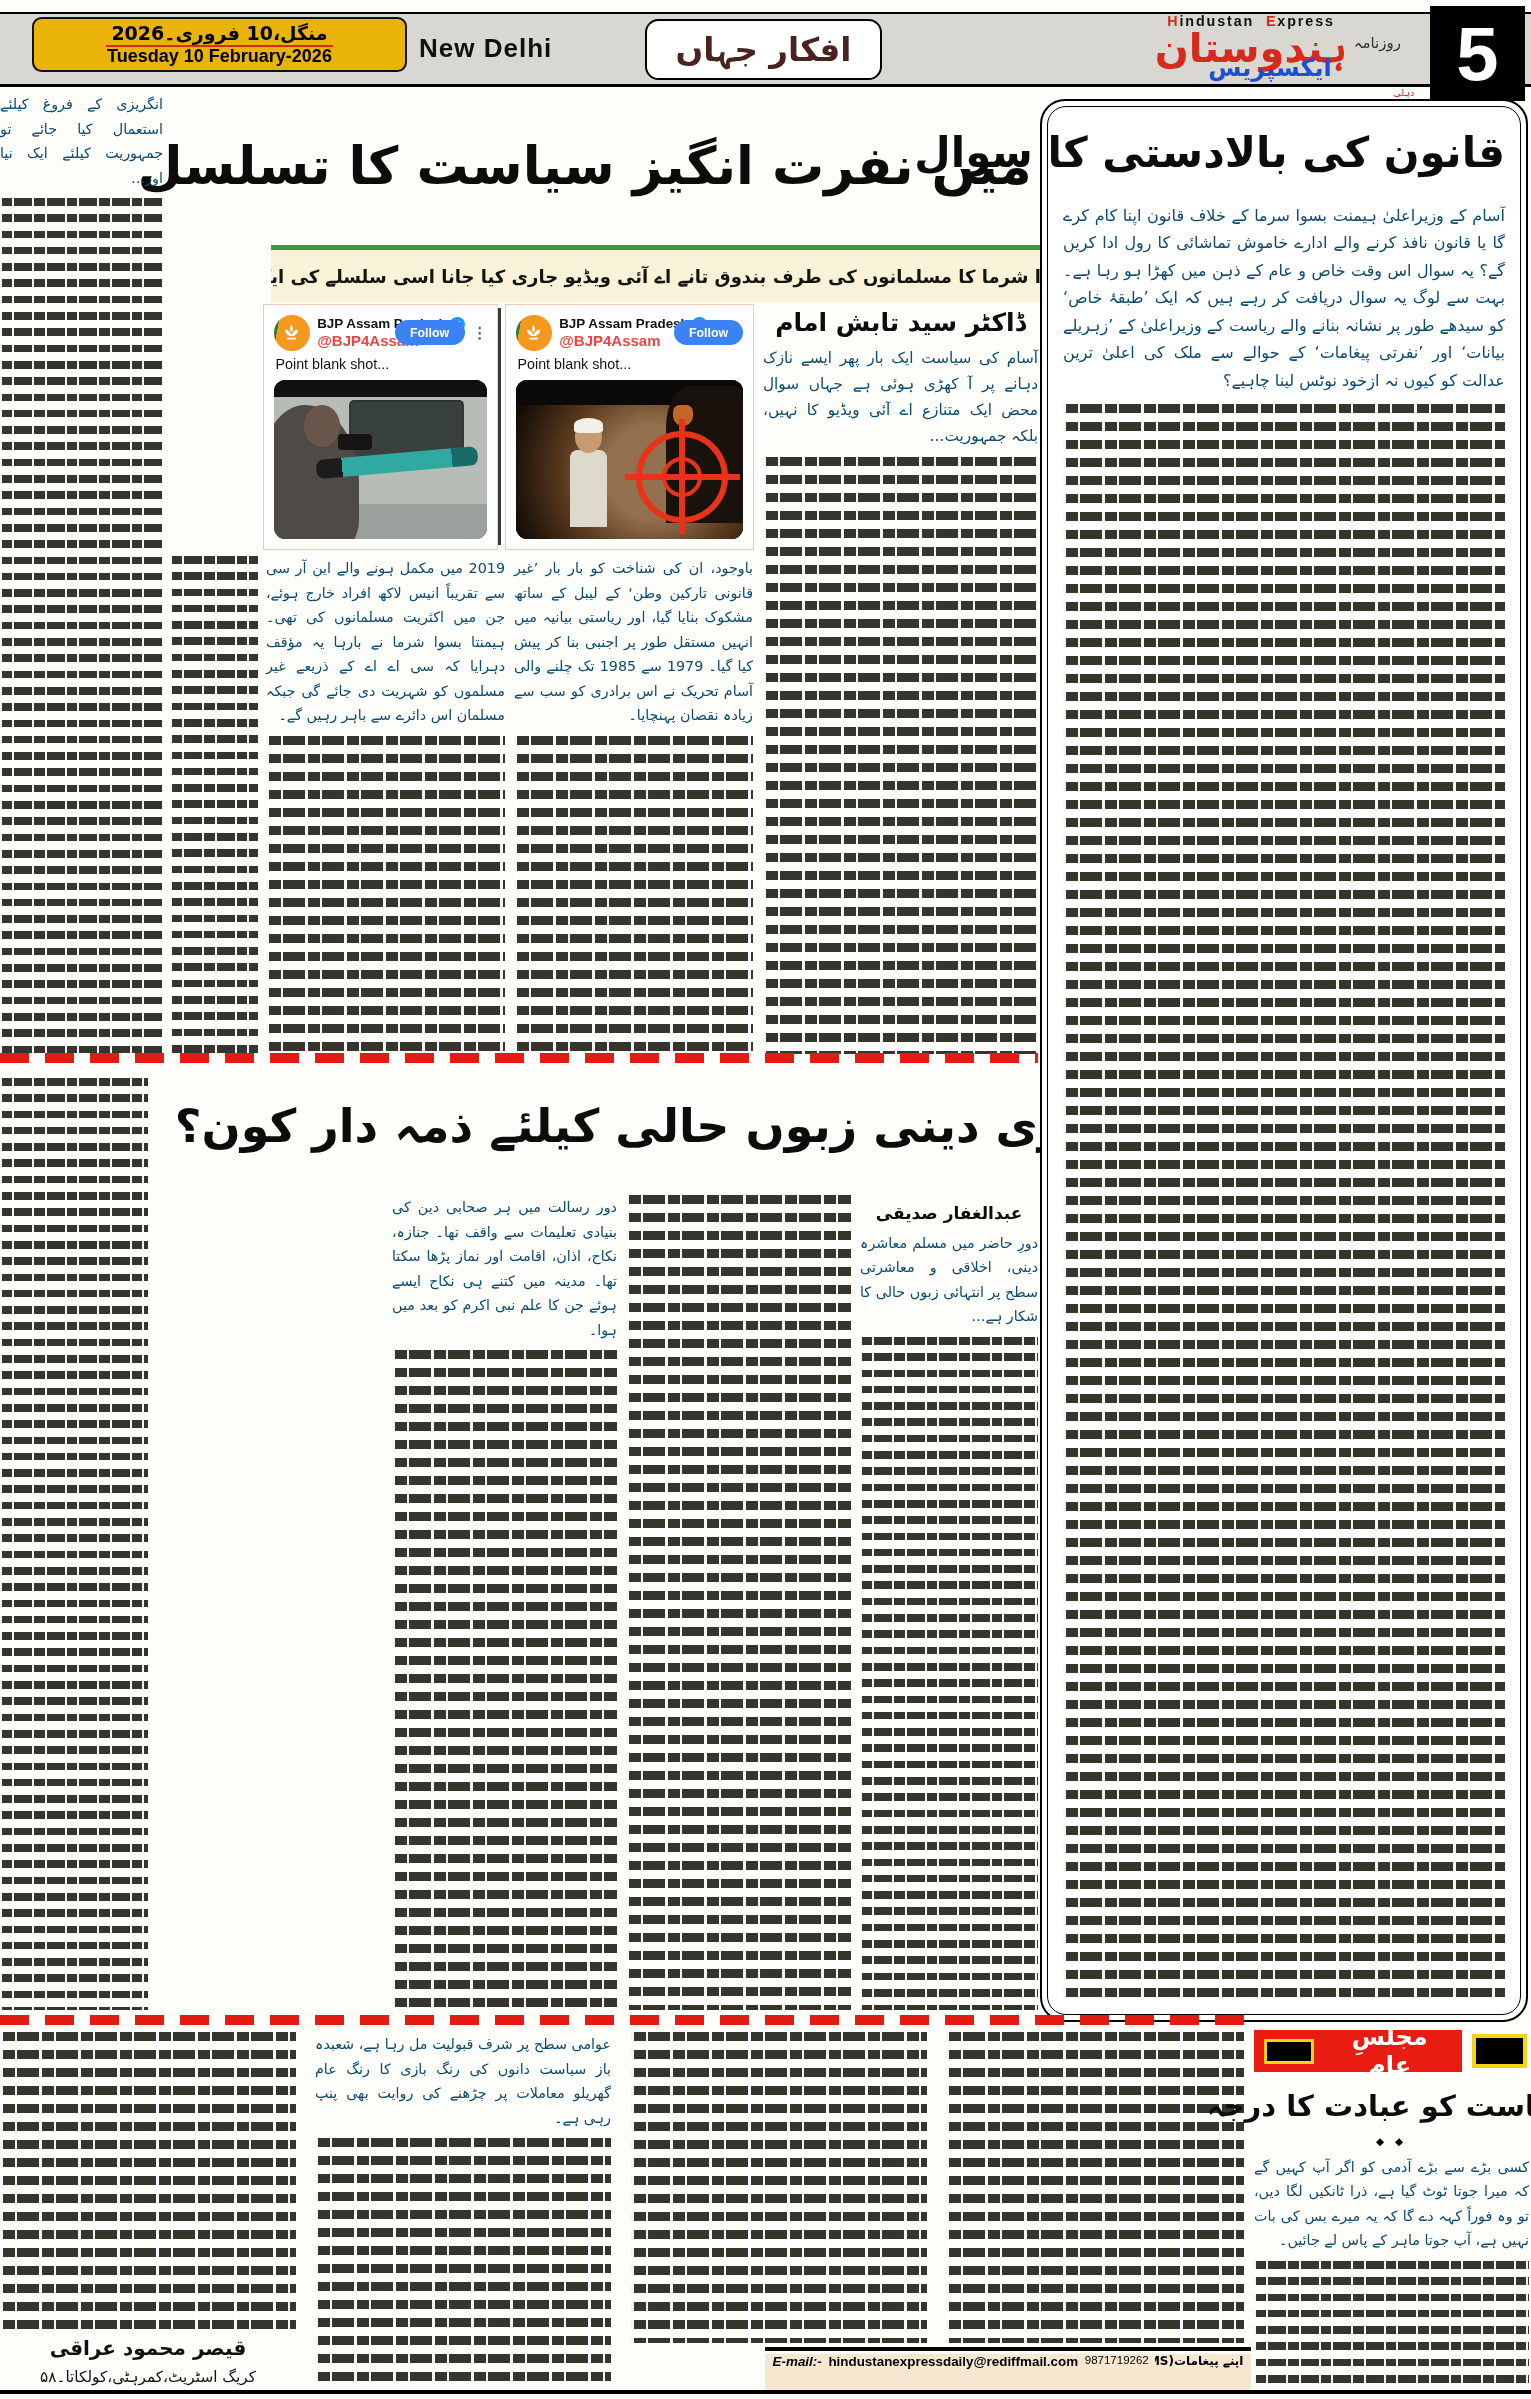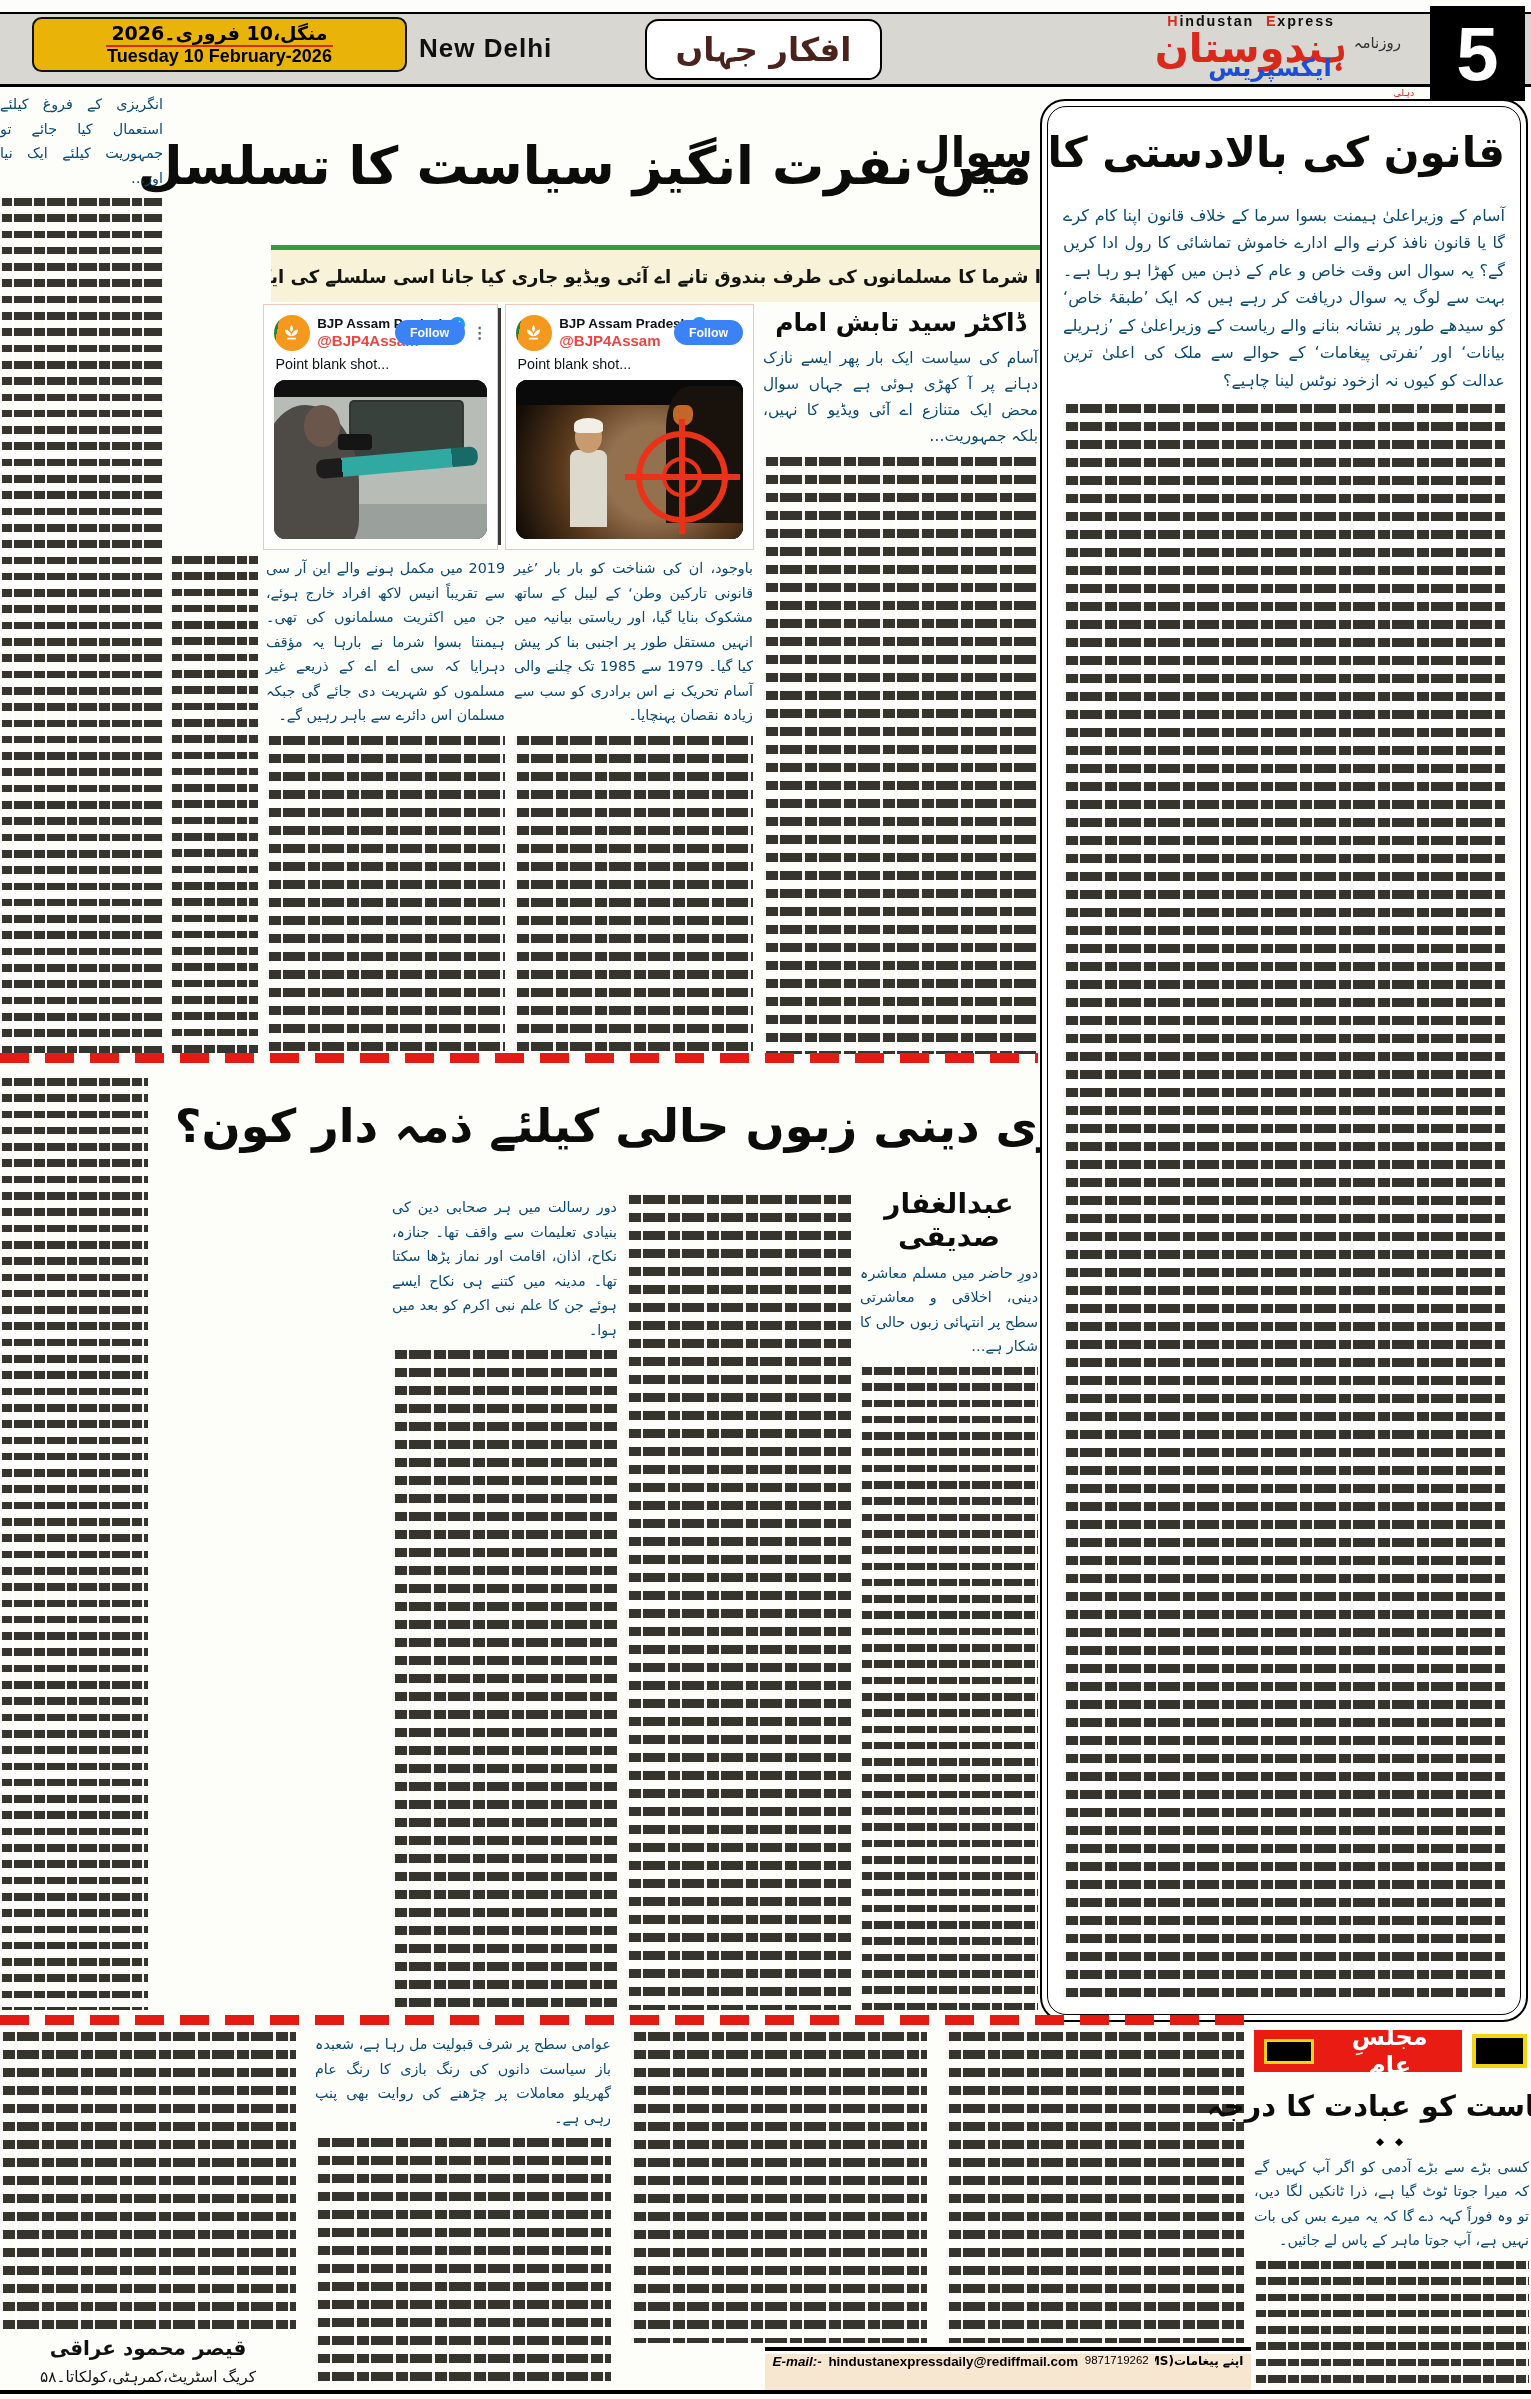--- a/index.html
+++ b/index.html
@@ -263,21 +263,21 @@
     <div class="sim f"></div>
   </div>
   <div class="abs col" style="left:392px; top:1195px; width:225px; height:815px;">
     <div class="lead sm urdu">دور رسالت میں ہر صحابی دین کی بنیادی تعلیمات سے واقف تھا۔ جنازہ، نکاح، اذان، اقامت اور نماز پڑھا سکتا تھا۔ مدینہ میں کتنے ہی نکاح ایسے ہوئے جن کا علم نبی اکرم کو بعد میں ہوا۔</div>
     <div class="sim"></div>
   </div>
   <div class="abs col" style="left:626px; top:1195px; width:225px; height:815px;">
     <div class="sim"></div>
   </div>
   <div class="abs col" style="left:860px; top:1187px; width:178px; height:823px;">
-    <div class="byline urdu" style="font-size:28px;">عبدالغفار صدیقی</div>
+    <div class="byline urdu" style="font-size:17px;margin-top:16px;">عبدالغفار صدیقی</div>
     <div class="lead sm urdu">دورِ حاضر میں مسلم معاشرہ دینی، اخلاقی و معاشرتی سطح پر انتہائی زبوں حالی کا شکار ہے…</div>
     <div class="sim f"></div>
   </div>
 
   <div class="abs rbox">
     <div class="rbox-in">
       <div class="h1right urdu">قانون کی بالادستی کا سوال</div>
       <div class="lead urdu" style="font-size:16px;">آسام کے وزیراعلیٰ ہیمنت بسوا سرما کے خلاف قانون اپنا کام کرے گا یا قانون نافذ کرنے والے ادارے خاموش تماشائی کا رول ادا کریں گے؟ یہ سوال اس وقت خاص و عام کے ذہن میں کھڑا ہو رہا ہے۔ بہت سے لوگ یہ سوال دریافت کر رہے ہیں کہ ایک ’طبقۂ خاص‘ کو سیدھے طور پر نشانہ بنانے والے ریاست کے وزیراعلیٰ کے ’زہریلے بیانات‘ اور ’نفرتی پیغامات‘ کے حوالے سے ملک کی اعلیٰ ترین عدالت کو کیوں نہ ازخود نوٹس لینا چاہیے؟</div>
       <div class="sim"></div>
     </div>

